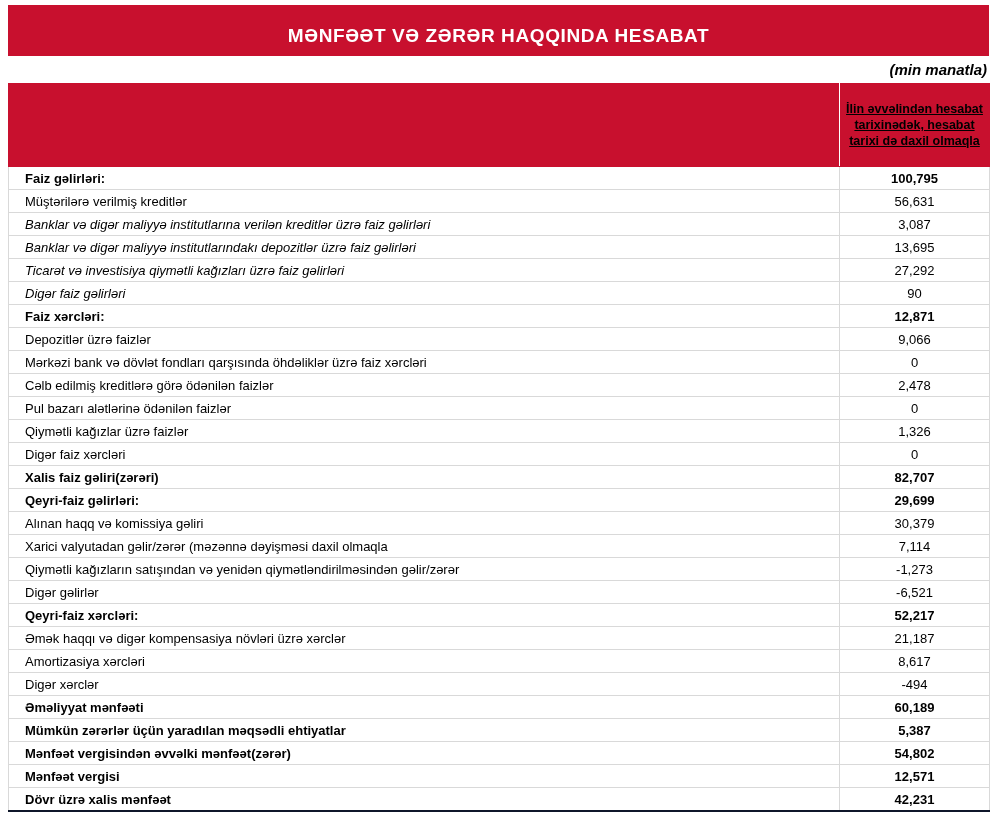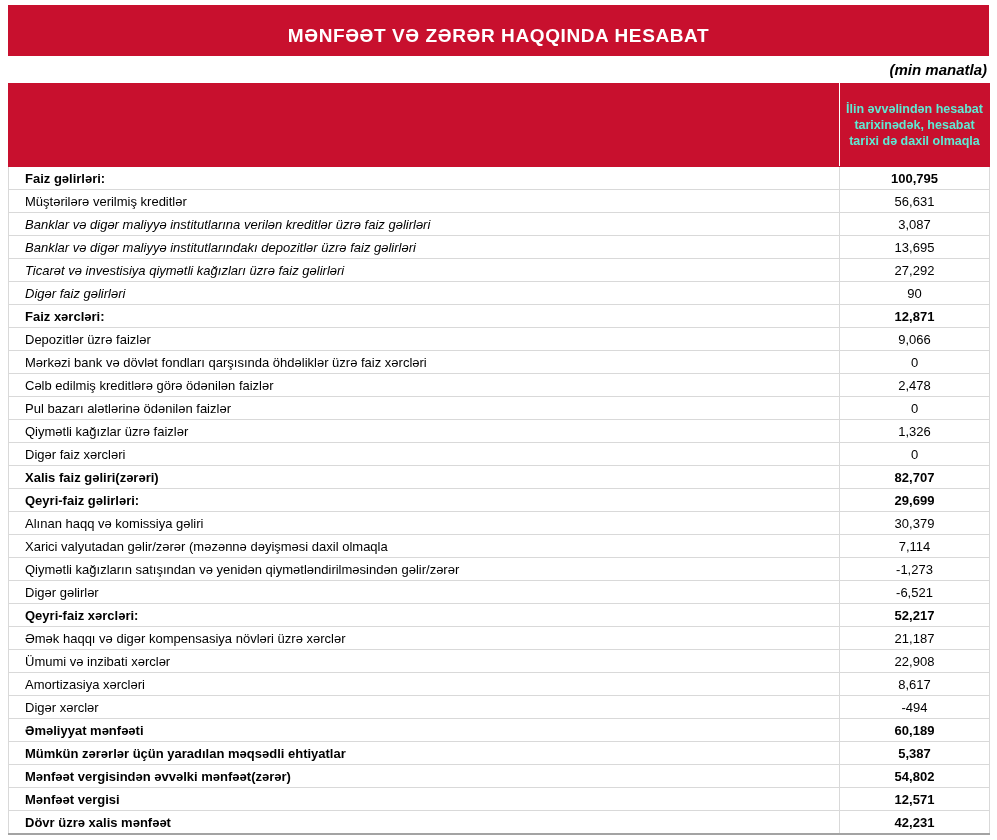--- a/index.html
+++ b/index.html
@@ -41,25 +41,26 @@
     border-collapse: collapse;
     width: 981px;
     margin: 0 8px;
     table-layout: fixed;
   }
   table.report col.c-label { width: 831px; }
   table.report col.c-value { width: 150px; }
 
   thead th {
     background: #C8102E;
-    color: #5eead4;
+    color: #000000;
     border: 1px solid #ffffff;
     padding: 0;
     height: 82px;
     vertical-align: middle;
+    text-decoration: underline;
   }
   thead th.head-label {
     border-left: 1px solid #C8102E;
     border-top: 1px solid #C8102E;
     border-bottom: 1px solid #C8102E;
   }
   thead th.head-value {
     font-weight: bold;
     font-size: 12.5px;
     line-height: 16px;
@@ -85,21 +86,21 @@
     margin-top: 25px;
   }
   tbody tr.bold td {
     font-weight: bold;
   }
   tbody tr.italic td.label {
     font-style: italic;
     border-radius: 8px;
   }
   tbody tr.last td {
-    border-bottom: 2px solid #a3a3a3;
+    border-bottom: 2px solid #0f172a;
   }
 </style>
 </head>
 <body>
 
 <div class="page">
 
   <div class="title-bar">MƏNFƏƏT VƏ ZƏRƏR HAQQINDA HESABAT</div>
 
   <div class="unit-line">(min manatla)</div>
@@ -194,24 +195,20 @@
         </tr>
         <tr class="bold">
           <td class="label">Qeyri-faiz xərcləri:</td>
           <td class="value">52,217</td>
         </tr>
         <tr>
           <td class="label">Əmək haqqı və digər kompensasiya növləri üzrə xərclər</td>
           <td class="value">21,187</td>
         </tr>
         <tr>
-          <td class="label">Ümumi və inzibati xərclər</td>
-          <td class="value">22,908</td>
-        </tr>
-        <tr>
           <td class="label">Amortizasiya xərcləri</td>
           <td class="value">8,617</td>
         </tr>
         <tr>
           <td class="label">Digər xərclər</td>
           <td class="value">-494</td>
         </tr>
         <tr class="bold">
           <td class="label">Əməliyyat mənfəəti</td>
           <td class="value">60,189</td>

